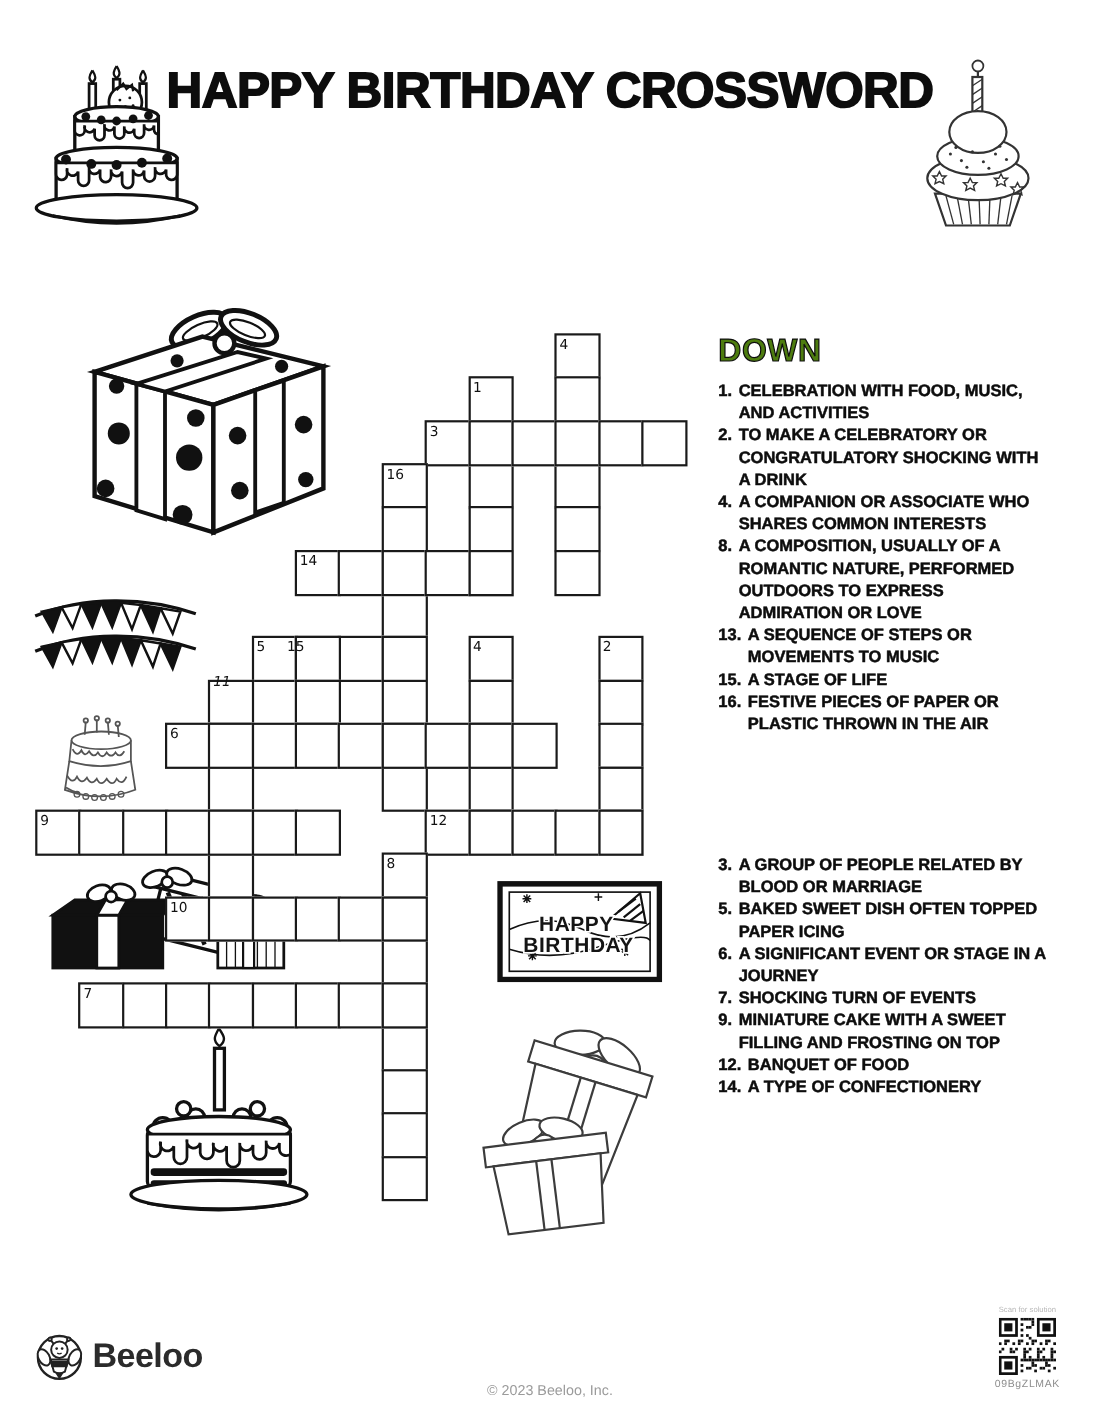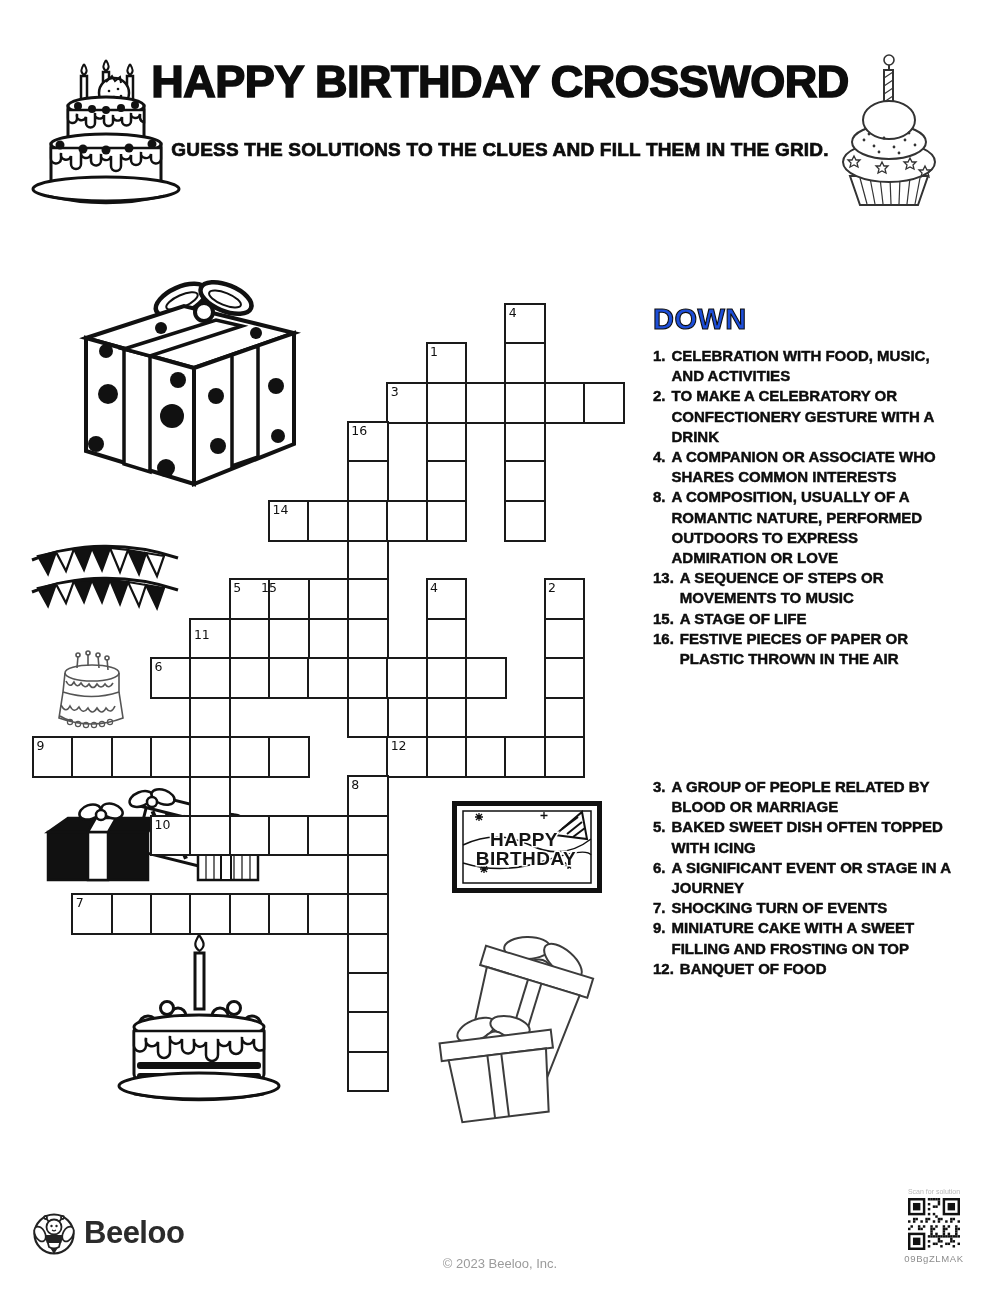--- a/index.html
+++ b/index.html
@@ -14,21 +14,21 @@
             -webkit-text-stroke:.7px #0d0d0d;color:#0d0d0d;letter-spacing:.2px;}
 
   
   #grid{position:absolute;}
   .cell{position:absolute;background:#fff;border:2.5px solid #1a1a1a;box-sizing:border-box;}
   .gnum{position:absolute;font-size:12.5px;font-weight:400;color:#111;line-height:1;
         font-family:"DejaVu Sans",sans-serif;}
 
   
   .clue-col{width:302px;}
-  .clue-head{font-size:29px;font-weight:900;-webkit-text-stroke:1.1px #0d0d0d;color:#1d4ed8;
+  .clue-head{font-size:29px;font-weight:900;-webkit-text-stroke:1.1px #0d0d0d;color:#4d7c0f;
              margin:0 0 10px 0;letter-spacing:.5px;}
   ul.clues{list-style:none;margin:0;padding:0;}
   ul.clues li{display:flex;font-size:15px;font-weight:700;line-height:20.2px;
               -webkit-text-stroke:.45px #0d0d0d;color:#0d0d0d;}
   ul.clues .cnum{flex:none;margin-right:6px;}
   ul.clues .ctext{flex:1;}
 
   
   .brand-text{left:84px;top:1215px;font-size:31px;font-weight:800;color:#2b2b2b;letter-spacing:-.5px;}
   .copyright{left:0;top:1256px;width:1000px;text-align:center;font-size:13px;color:#9b9b9b;}
@@ -37,21 +37,20 @@
   .qr-code-text{font-size:9.5px;color:#8d8d8d;letter-spacing:.6px;margin-top:3px;}
 
   svg{display:block;}
 </style>
 </head>
 <body>
 
 <div class="page">
 
   <div class="abs title">HAPPY BIRTHDAY CROSSWORD</div>
-  <div class="abs subtitle">GUESS THE SOLUTIONS TO THE CLUES AND FILL THEM IN THE GRID.</div>
 
   <svg class="abs" style="left:26px;top:46px" width="160" height="162" viewBox="0 0 160 162">
     <g stroke="#111" fill="#fff" stroke-width="3">
 
       <g stroke-width="2.5">
         <rect x="55" y="30" width="6" height="28"></rect>
         <rect x="77" y="26" width="6" height="32"></rect>
         <rect x="101" y="30" width="6" height="28"></rect>
         <path d="M58 18 c3 5 4 8 0 11 c-4 -3 -3 -6 0 -11" stroke-width="2"></path>
         <path d="M80 14 c3 5 4 8 0 11 c-4 -3 -3 -6 0 -11" stroke-width="2"></path>
@@ -451,39 +450,39 @@
       <div class="cell" style="left: 314.8px; top: 590.25px; width: 41.85px; height: 41.85px; border-width: 2.5px; border-color: rgb(26, 26, 26);"></div>
       <span class="gnum" style="left: 476.7px; top: 4px;">4</span>
       <span class="gnum" style="left: 398px; top: 43.35px;">1</span>
       <span class="gnum" style="left: 358.65px; top: 82.7px;">3</span>
       <span class="gnum" style="left: 319.3px; top: 122.05px;">16</span>
       <span class="gnum" style="left: 240.6px; top: 200.75px;">14</span>
       <span class="gnum" style="left: 201.25px; top: 279.45px;">5</span>
       <span class="gnum" style="left: 229px; top: 279.45px;">15</span>
       <span class="gnum" style="left: 398px; top: 279.45px;">4</span>
       <span class="gnum" style="left: 516.05px; top: 279.45px;">2</span>
-      <span class="gnum" style="left: 161.9px; top: 326px;">11</span>
+      <span class="gnum" style="left: 161.9px; top: 311px; font-style: italic;">11</span>
       <span class="gnum" style="left: 122.55px; top: 358.15px;">6</span>
       <span class="gnum" style="left: 4.5px; top: 436.85px;">9</span>
       <span class="gnum" style="left: 358.65px; top: 436.85px; text-align: center;">12</span>
       <span class="gnum" style="left: 319.3px; top: 476.2px;">8</span>
       <span class="gnum" style="left: 122.55px; top: 515.55px;">10</span>
       <span class="gnum" style="left: 43.85px; top: 594.25px;">7</span>
     </div>
 
   <div class="abs clue-col" style="left:653px;top:303px">
     <h2 class="clue-head">DOWN</h2>
     <ul class="clues">
         <li>
           <span class="cnum">1.</span>
           <span class="ctext">CELEBRATION WITH FOOD, MUSIC, AND ACTIVITIES</span>
         </li>
         <li>
           <span class="cnum">2.</span>
-          <span class="ctext">TO MAKE A CELEBRATORY OR CONFECTIONERY GESTURE WITH A DRINK</span>
+          <span class="ctext">TO MAKE A CELEBRATORY OR CONGRATULATORY SHOCKING WITH A DRINK</span>
         </li>
         <li>
           <span class="cnum">4.</span>
           <span class="ctext">A COMPANION OR ASSOCIATE WHO SHARES COMMON INTERESTS</span>
         </li>
         <li>
           <span class="cnum">8.</span>
           <span class="ctext">A COMPOSITION, USUALLY OF A ROMANTIC NATURE, PERFORMED OUTDOORS TO EXPRESS ADMIRATION OR LOVE</span>
         </li>
         <li>
@@ -502,37 +501,41 @@
   </div>
 
   <div class="abs clue-col" style="left:653px;top:777px">
     <ul class="clues">
         <li>
           <span class="cnum">3.</span>
           <span class="ctext">A GROUP OF PEOPLE RELATED BY BLOOD OR MARRIAGE</span>
         </li>
         <li>
           <span class="cnum">5.</span>
-          <span class="ctext">BAKED SWEET DISH OFTEN TOPPED WITH ICING</span>
+          <span class="ctext">BAKED SWEET DISH OFTEN TOPPED PAPER ICING</span>
         </li>
         <li>
           <span class="cnum">6.</span>
           <span class="ctext">A SIGNIFICANT EVENT OR STAGE IN A JOURNEY</span>
         </li>
         <li>
           <span class="cnum">7.</span>
           <span class="ctext">SHOCKING TURN OF EVENTS</span>
         </li>
         <li>
           <span class="cnum">9.</span>
           <span class="ctext">MINIATURE CAKE WITH A SWEET FILLING AND FROSTING ON TOP</span>
         </li>
         <li>
           <span class="cnum">12.</span>
           <span class="ctext">BANQUET OF FOOD</span>
+        </li>
+        <li>
+          <span class="cnum">14.</span>
+          <span class="ctext">A TYPE OF CONFECTIONERY</span>
         </li>
       </ul>
   </div>
 
   <svg class="abs" style="left:32px;top:1212px" width="44" height="44" viewBox="0 0 44 44">
     <circle cx="22" cy="22" r="19.5" fill="#fff" stroke="#222" stroke-width="2.2"></circle>
     <g stroke="#222" fill="#fff" stroke-width="1.8">
       <line x1="17" y1="10" x2="14" y2="6"></line>
         <line x1="27" y1="10" x2="30" y2="6"></line>
       <circle cx="13.5" cy="5.5" r="1.5"></circle>

